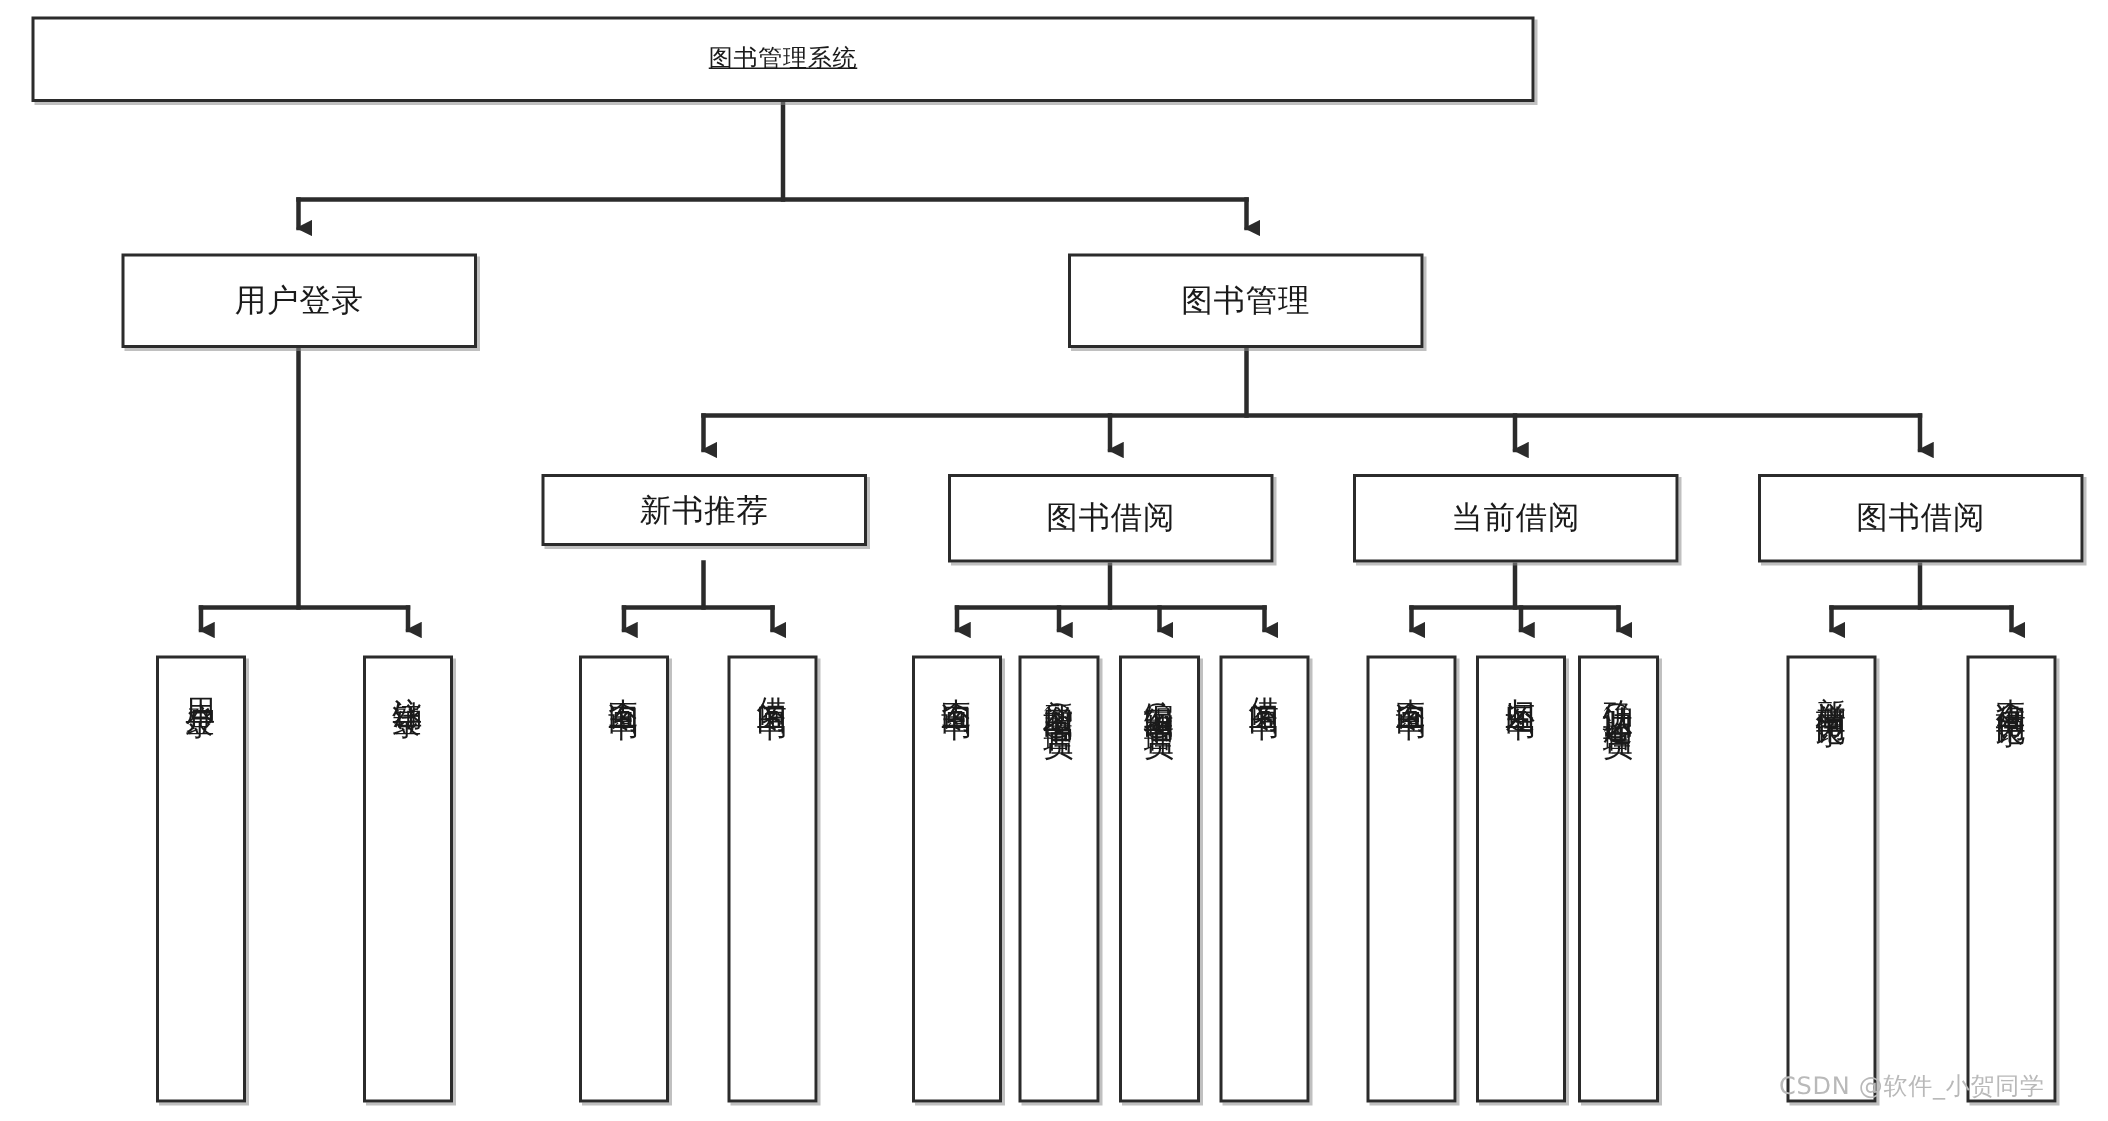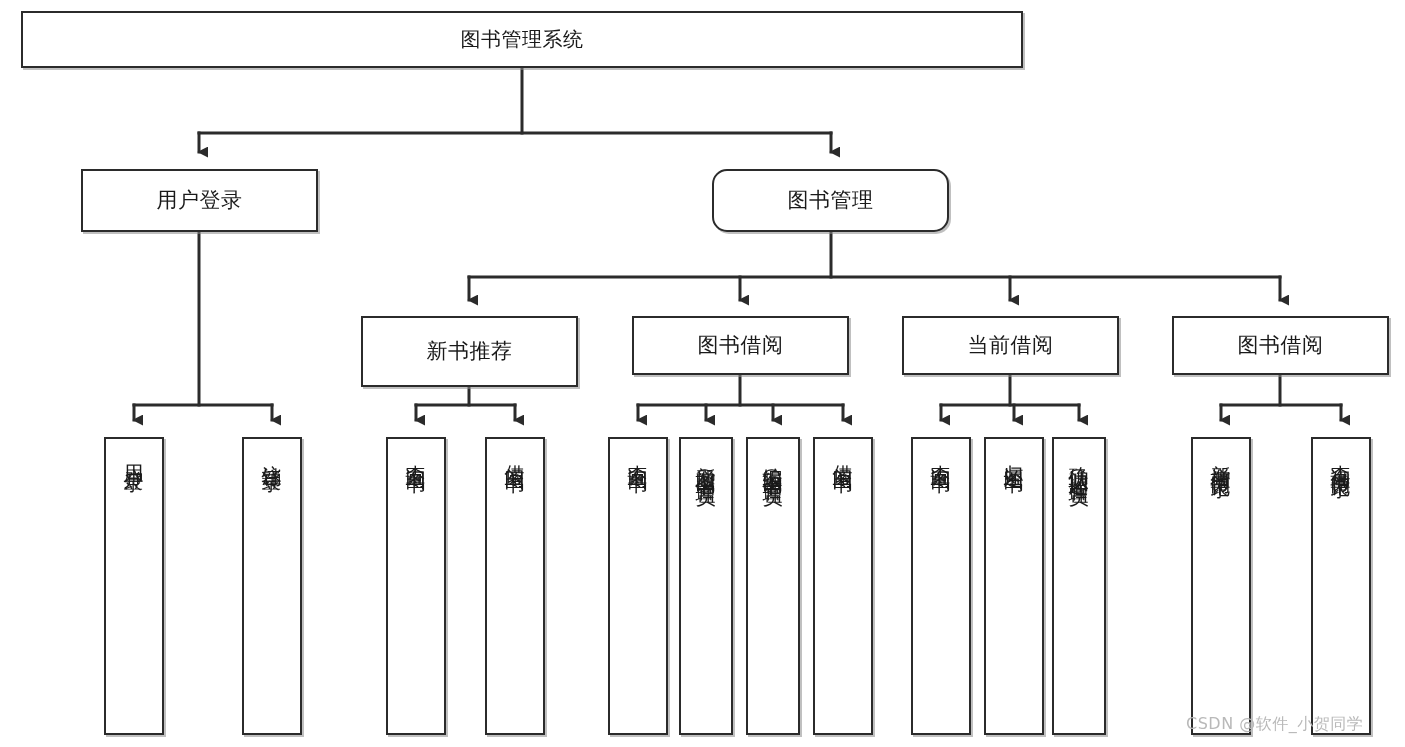--- a/index.html
+++ b/index.html
@@ -42,21 +42,22 @@
     line-height: 1.18;
     text-align: center;
     white-space: nowrap;
   }
   
   .node.horiz .node-label {
     font-size: 21px;
     letter-spacing: 0.5px;
   }
   .node.root .node-label {
-    font-size: 20px;
+    font-size: 16px;
+    text-decoration: underline;
   }
   
   .node.vert {
     align-items: flex-start;
     justify-content: center;
     padding-top: 10px;
   }
   .node.vert .node-label {
     writing-mode: vertical-rl;
     text-orientation: upright;
@@ -135,25 +136,25 @@
     </g>
   </svg>
 
   <div class="node horiz root" style="left:21px; top:11px; width:1002px; height:57px;">
     <span class="node-label">图书管理系统</span>
   </div>
 
   <div class="node horiz" style="left:81px; top:169px; width:237px; height:63px;">
     <span class="node-label">用户登录</span>
   </div>
-  <div class="node horiz" style="left:712px; top:169px; width:237px; height:63px;border-radius:15px;">
+  <div class="node horiz" style="left:712px; top:169px; width:237px; height:63px;">
     <span class="node-label">图书管理</span>
   </div>
 
-  <div class="node horiz" style="left:361px; top:316px; width:217px; height:71px;">
+  <div class="node horiz" style="left:361px; top:316px; width:217px; height:48px;">
     <span class="node-label">新书推荐</span>
   </div>
   <div class="node horiz" style="left:632px; top:316px; width:217px; height:59px;">
     <span class="node-label">图书借阅</span>
   </div>
   <div class="node horiz" style="left:902px; top:316px; width:217px; height:59px;align-items:center;">
     <span class="node-label">当前借阅</span>
   </div>
   <div class="node horiz" style="left:1172px; top:316px; width:217px; height:59px;">
     <span class="node-label">图书借阅</span>

